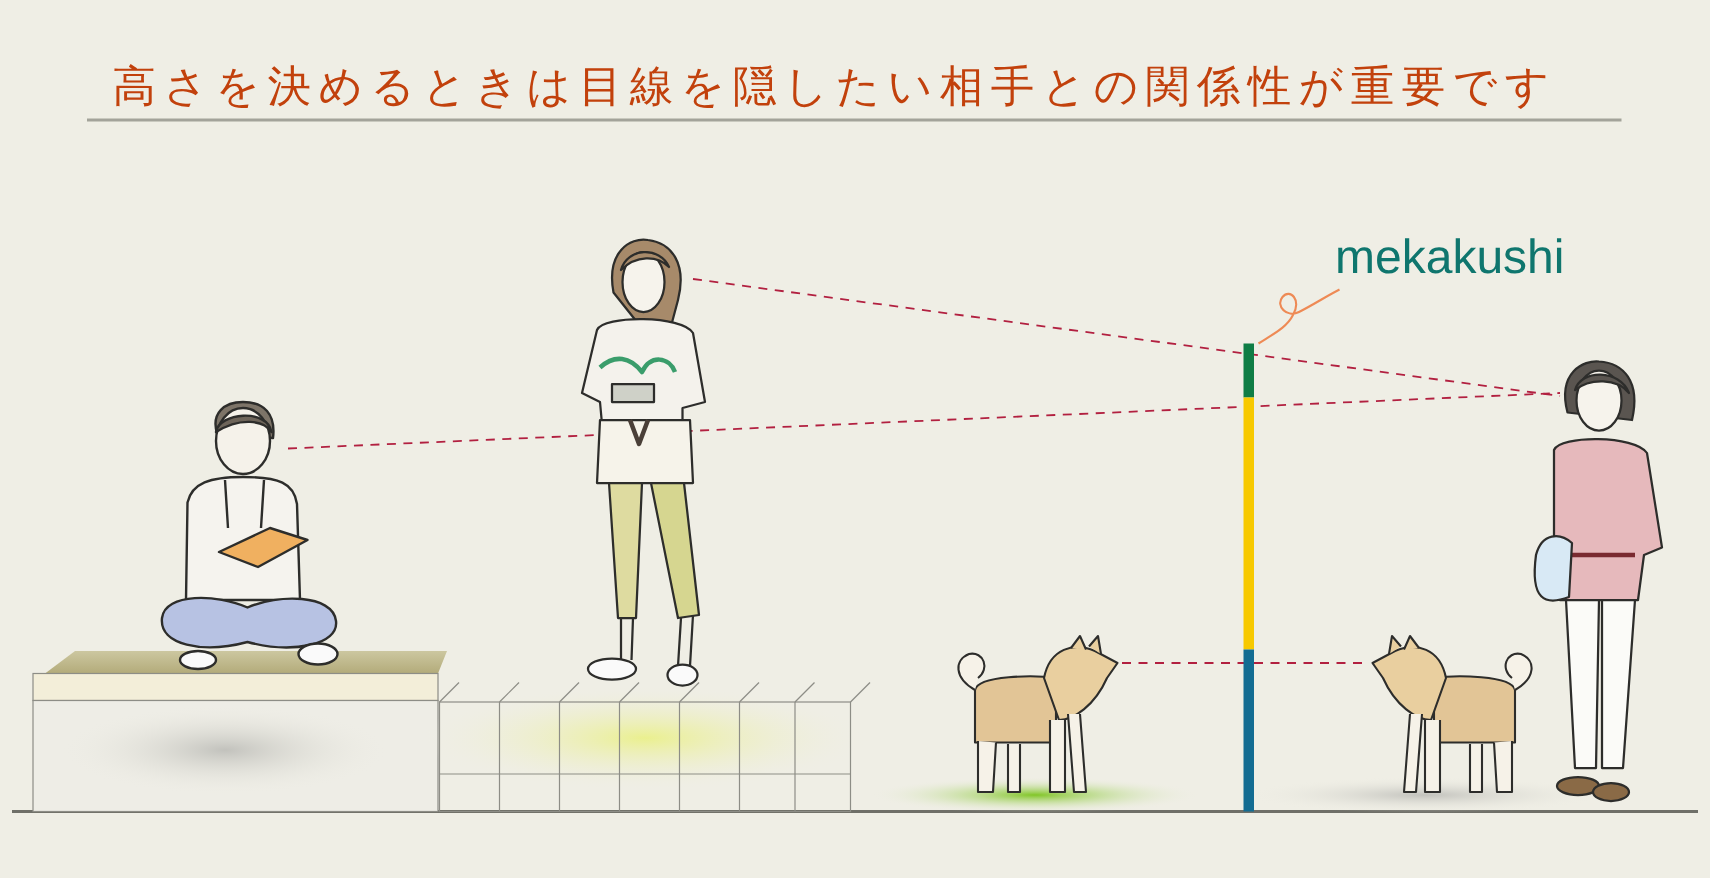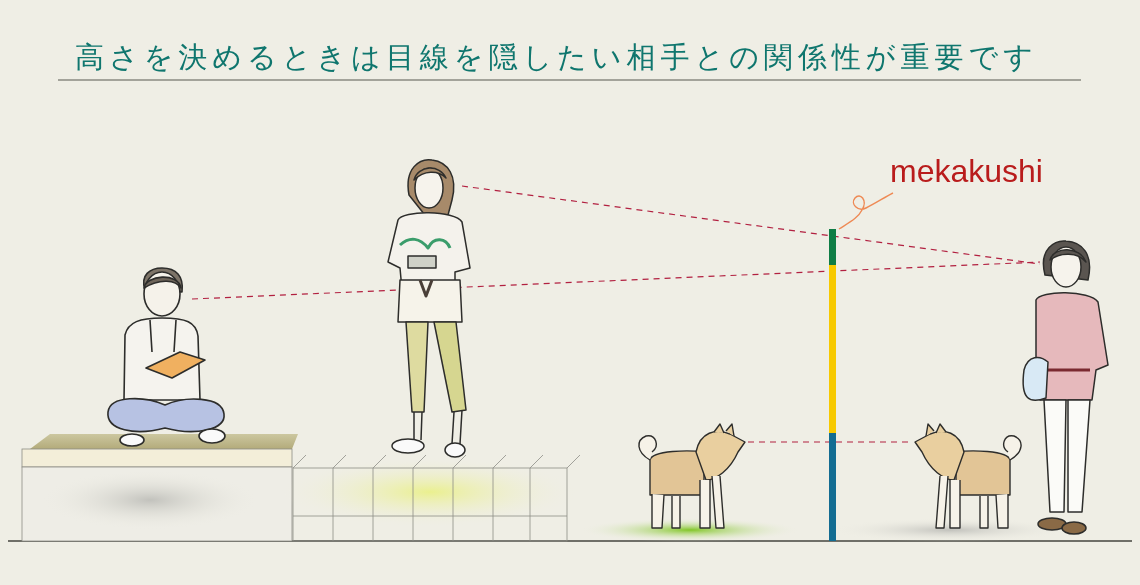--- a/index.html
+++ b/index.html
@@ -1,19 +1,19 @@
 <!DOCTYPE html>
 <html><head>
 <meta charset="utf-8">
 <style>
   html, body { margin:0; padding:0; }
   body { width:1140px; height:585px; background:#efeee5; position:relative; overflow:hidden; font-family:"DejaVu Serif", serif; }
-  .title { position:absolute; left:75px; top:38px; font-size:29px; letter-spacing:5px; color:#0f766e; font-family:"DejaVu Serif", serif; white-space:nowrap; }
+  .title { position:absolute; left:75px; top:38px; font-size:29px; letter-spacing:5px; color:#c2410c; font-family:"DejaVu Serif", serif; white-space:nowrap; }
   .title-rule { position:absolute; left:58px; top:79px; width:1023px; height:2px; background:#a3a39a; }
-  .label { position:absolute; left:890px; top:153px; font-size:32px; color:#b91c1c; font-family:"Liberation Sans", sans-serif; }
+  .label { position:absolute; left:890px; top:153px; font-size:32px; color:#0f766e; font-family:"Liberation Sans", sans-serif; }
   svg.scene { position:absolute; left:0; top:0; }
 </style>
 </head>
 <body>
 
 <div class="title">高さを決めるときは目線を隠したい相手との関係性が重要です</div>
 <div class="title-rule"></div>
 <div class="label">mekakushi</div>
 
 <svg class="scene" width="1140" height="585" viewBox="0 0 1140 585">

